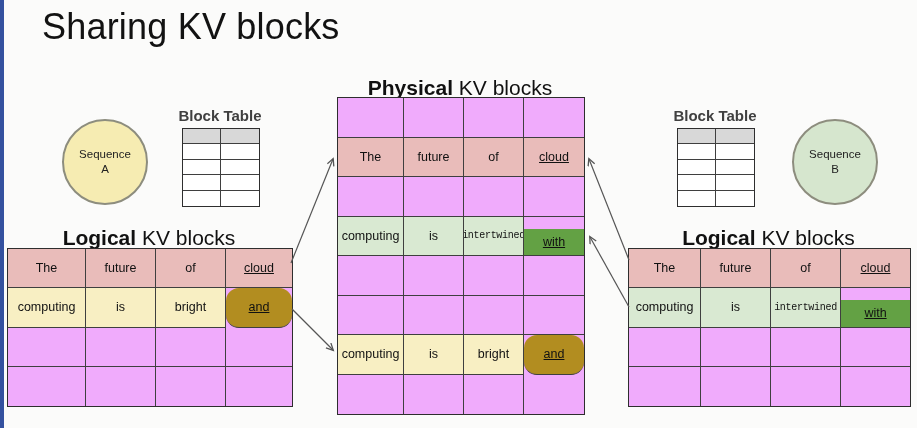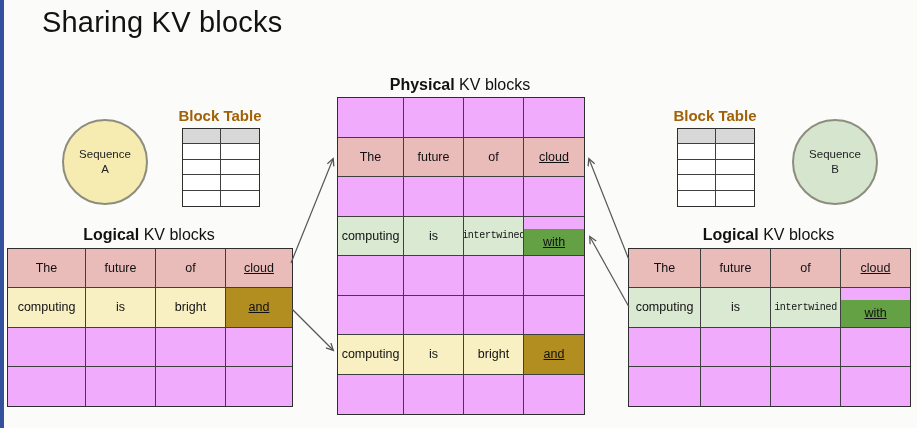--- a/index.html
+++ b/index.html
@@ -3,26 +3,26 @@
 <meta charset="utf-8">
 <style>
   html,body{margin:0;padding:0;background:#e8e8e8;}
   .slide{
     position:relative;width:917px;height:428px;background:#fbfbfa;
     font-family:"Liberation Sans","DejaVu Sans",sans-serif;color:#161616;
     overflow:hidden;
   }
   .edge-strip{position:absolute;left:0;top:0;width:4px;height:428px;background:#34519f;}
   .slide-title{
-    position:absolute;left:42px;top:6px;font-size:29px;font-weight:500;
+    position:absolute;left:42px;top:6px;font-size:36px;font-weight:500;
     letter-spacing:.2px;color:#121212;margin:0;
   }
-  .section-title{position:absolute;font-size:16px;text-align:center;color:#111;white-space:nowrap;}
+  .section-title{position:absolute;font-size:21px;text-align:center;color:#111;white-space:nowrap;}
   .section-title b{font-weight:700;}
-  .mini-title{position:absolute;font-size:15px;font-weight:700;text-align:center;color:#a16207;}
+  .mini-title{position:absolute;font-size:15px;font-weight:700;text-align:center;color:#404040;}
   
   .seq-circle{
     position:absolute;width:82px;height:82px;border-radius:50%;
     border:2px solid #8d8d7e;display:flex;flex-direction:column;
     align-items:center;justify-content:center;font-size:11.5px;line-height:1.3;color:#222;
   }
   .seq-a{left:62px;top:119px;background:#f6ecb2;}
   .seq-b{left:792px;top:119px;background:#d6e6ce;}
   
   .mini-table{
@@ -39,21 +39,21 @@
   }
   .kv-grid .c{
     border-right:1px solid #3f3f3f;border-bottom:1px solid #3f3f3f;
     display:flex;align-items:center;justify-content:center;
     font-size:12.5px;color:#111;overflow:hidden;white-space:nowrap;
   }
   .kv-grid .c:nth-child(4n){border-right:none;text-decoration:underline;}
   .kv-grid .c.last-row{border-bottom:none;}
   .c.pink{background:#e9bcba;}
   .c.yellow{background:#f8efc3;}
-  .c.gold{background:#b28d20;}
+  .c.gold{background:#b28d20;border-radius:13px;}
   .c.green{background:#d9e9d2;}
   .c.green-dark{background:#63a144;margin-top:12px;}
   .c.tight{font-size:10px;letter-spacing:-.3px;font-family:Liberation Mono, monospace;}
   .physical-grid{left:337px;top:97px;width:246px;height:316px;
     grid-template-columns:66px 60px 60px 60px;grid-auto-rows:39.5px;}
   .logical-a-grid{left:7px;top:248px;width:284px;height:157px;
     grid-template-columns:78px 70px 70px 66px;grid-auto-rows:39.25px;}
   .logical-b-grid{left:628px;top:248px;width:281px;height:157px;
     grid-template-columns:72px 70px 70px 69px;grid-auto-rows:39.25px;}
   .arrows{position:absolute;left:0;top:0;pointer-events:none;}

